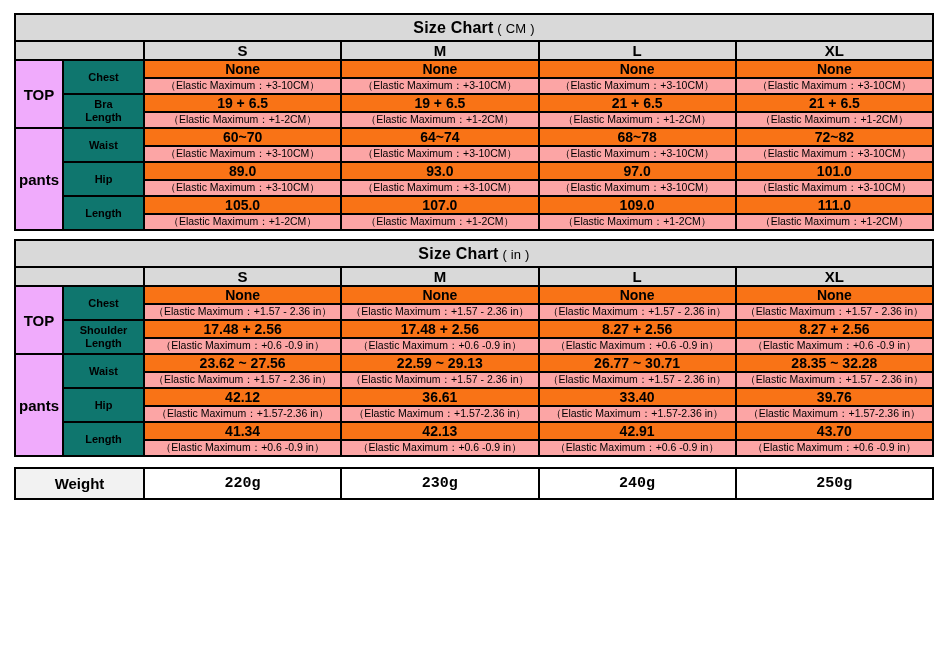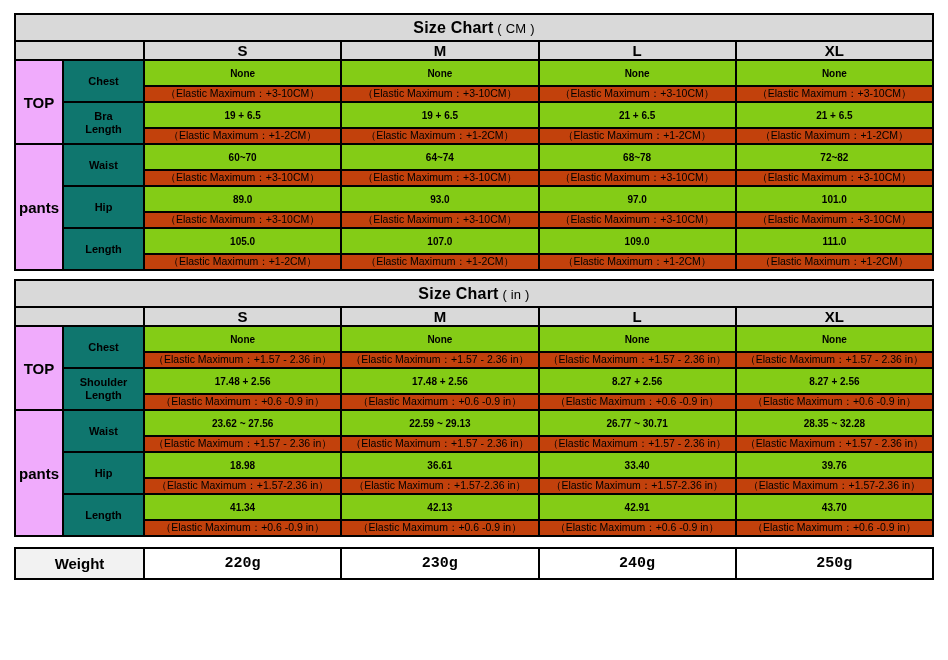--- a/index.html
+++ b/index.html
@@ -47,29 +47,29 @@
     font-weight: bold;
     font-size: 15px;
   }
   td.label-cell {
     background: #0f766e;
     font-weight: bold;
     font-size: 11px;
     line-height: 1.15;
   }
   td.val-cell {
-    height: 26px;
-    background: #84cc16;
-    font-weight: bold;
-    font-size: 10px;
+    height: 18px;
+    background: #f97316;
+    font-weight: bold;
+    font-size: 14px;
     border-bottom: 1px solid #000;
   }
   td.note-cell {
     height: 15px;
-    background: #c2410c;
+    background: #fca5a5;
     font-size: 10.5px;
     font-weight: normal;
     border-top: 1px solid #000;
     white-space: nowrap;
   }
 
   table.weight-table td { height: 31px; }
   td.wlabel-cell {
     background: #f2f2f2;
     font-weight: bold;
@@ -236,21 +236,21 @@
             <td class="val-cell">28.35 ~ 32.28</td>
           </tr>
           <tr class="note-row">
             <td class="note-cell">（Elastic Maximum：+1.57 - 2.36 in）</td>
             <td class="note-cell">（Elastic Maximum：+1.57 - 2.36 in）</td>
             <td class="note-cell">（Elastic Maximum：+1.57 - 2.36 in）</td>
             <td class="note-cell">（Elastic Maximum：+1.57 - 2.36 in）</td>
           </tr>
           <tr class="value-row">
             <td class="label-cell" rowspan="2">Hip</td>
-            <td class="val-cell">18.98</td>
+            <td class="val-cell">42.12</td>
             <td class="val-cell">36.61</td>
             <td class="val-cell">33.40</td>
             <td class="val-cell">39.76</td>
           </tr>
           <tr class="note-row">
             <td class="note-cell">（Elastic Maximum：+1.57-2.36 in）</td>
             <td class="note-cell">（Elastic Maximum：+1.57-2.36 in）</td>
             <td class="note-cell">（Elastic Maximum：+1.57-2.36 in）</td>
             <td class="note-cell">（Elastic Maximum：+1.57-2.36 in）</td>
           </tr>

